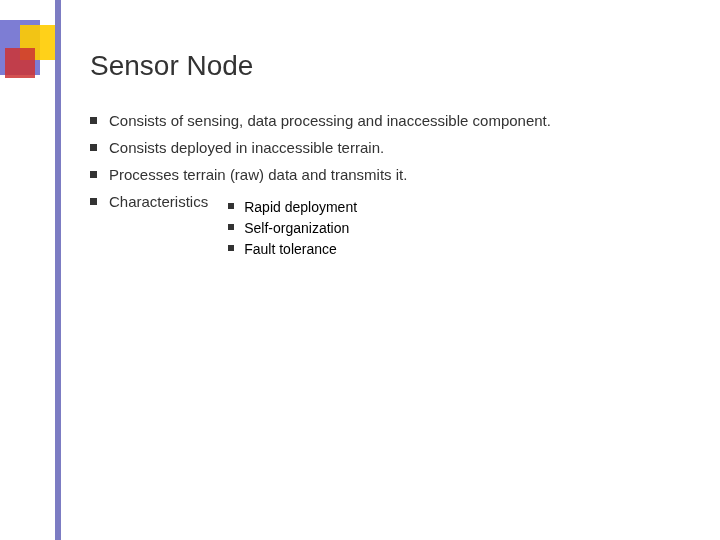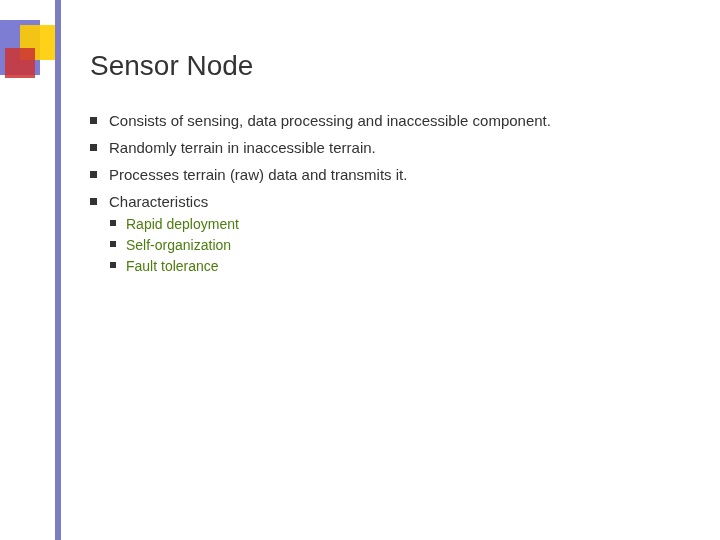--- a/index.html
+++ b/index.html
@@ -115,35 +115,34 @@
       padding: 0;
       margin-top: 6px;
       margin-left: 20px;
     }
 
     .sub-bullet-list li {
       display: flex;
       align-items: flex-start;
       margin-bottom: 5px;
       font-size: 14px;
-      color: #4d7c0f;
+      color: #000000;
     }
 
     .sub-bullet-list li .bullet-square-small {
       display: inline-block;
       width: 6px;
       height: 6px;
       background: #333333;
       margin-top: 4px;
       margin-right: 10px;
       flex-shrink: 0;
     }
 
     .characteristics-item {
-      flex-direction: column;
     }
 
     .characteristics-header {
       display: flex;
       align-items: flex-start;
     }
   </style>
 </head>
 <body>
 
@@ -162,21 +161,21 @@
 
     <ul class="bullet-list">
 
       <li>
         <span class="bullet-square"></span>
         <span>Consists of sensing, data processing and inaccessible component.</span>
       </li>
 
       <li>
         <span class="bullet-square"></span>
-        <span>Randomly terrain in inaccessible terrain.</span>
+        <span>Consists deployed in inaccessible terrain.</span>
       </li>
 
       <li>
         <span class="bullet-square"></span>
         <span>Processes terrain (raw) data and transmits it.</span>
       </li>
 
       <li class="characteristics-item">
         <div class="characteristics-header">
           <span class="bullet-square"></span>

